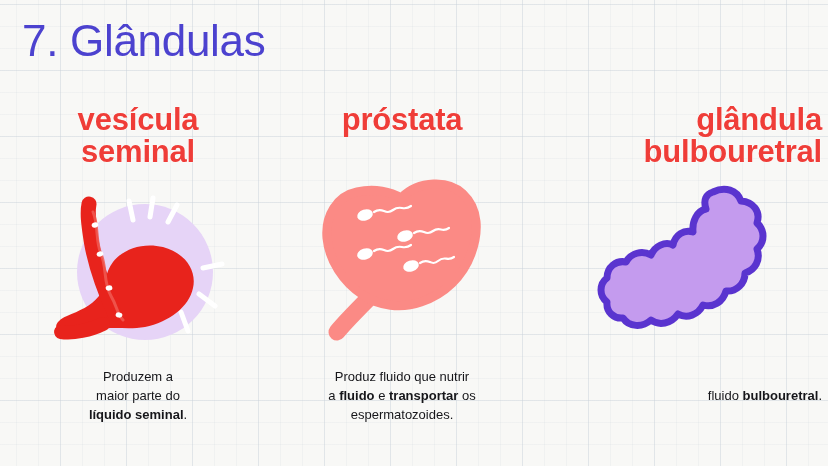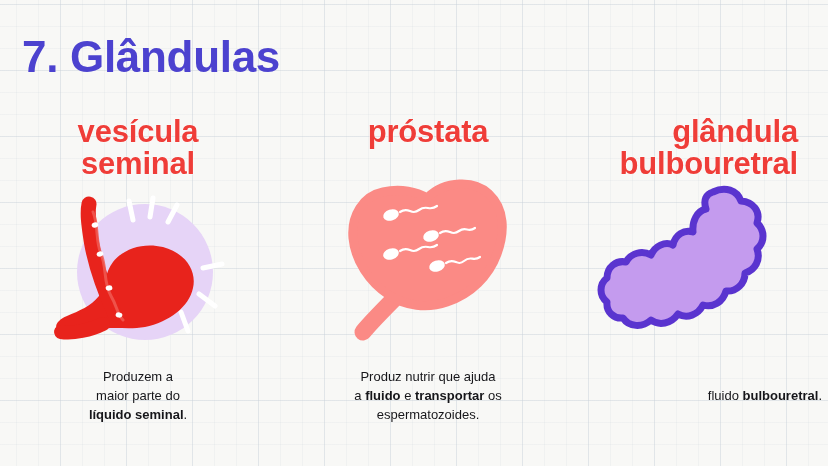--- a/index.html
+++ b/index.html
@@ -31,51 +31,51 @@
       22px 22px,
       22px 22px;
     background-position: -6px 4px, -6px 4px, -6px 4px, -6px 4px;
     overflow: hidden;
   }
 
   
   #title {
     position: absolute;
     left: 22px;
-    top: 32px;
+    top: 16px;
     font-size: 44px;
-    font-weight: bold;
+    font-weight: normal;
     letter-spacing: -0.3px;
     color: #4c42cf;
     line-height: 1.12;
     white-space: nowrap;
   }
 
   
   .column {
     position: absolute;
     top: 104px;
     width: 276px;
     height: 362px;
     text-align: center;
   }
   #col-1 { left: 0px; }
-  #col-2 { left: 290px; }
+  #col-2 { left: 264px; }
   #col-3 { left: 552px; text-align: right; }
 
   .heading {
     font-size: 31px;
     font-weight: bold;
     color: #ef3d38;
     line-height: 1.03;
     letter-spacing: -0.2px;
     -webkit-text-stroke: 0.7px #ffffff;
     paint-order: stroke fill;
-    margin: 12px;
-    padding: 0 18px;
+    margin: 0;
+    padding: 0 6px;
   }
   #col-2 .heading { font-size: 31px; }
 
   .art {
     position: absolute;
     left: 0;
     width: 276px;
     height: 170px;
   }
   #col-1 .art { top: 80px; }
@@ -199,21 +199,21 @@
           </g>
           <g>
             <ellipse cx="114" cy="90" rx="8" ry="5.5" transform="rotate(-18 114 90)" stroke="none"></ellipse>
             <path d="M123 87 C 132 81, 134 91, 141 85 C 148 79, 150 86, 157 81" fill="none" stroke-width="2.2" stroke-linecap="round"></path>
           </g>
         </g>
       </svg>
     </div>
 
     <div class="caption">
-      <span>Produz nutrir que ajuda</span><br>
+      <span>Produz fluido que nutrir</span><br>
       <span>a </span><b>fluido</b><span> e </span><b>transportar</b><span> os</span><br>
       <span>espermatozoides.</span>
     </div>
   </div>
 
   <div class="column" id="col-3">
 
     <div class="heading">
       <span>glândula</span><br>
       <span>bulbouretral</span>

